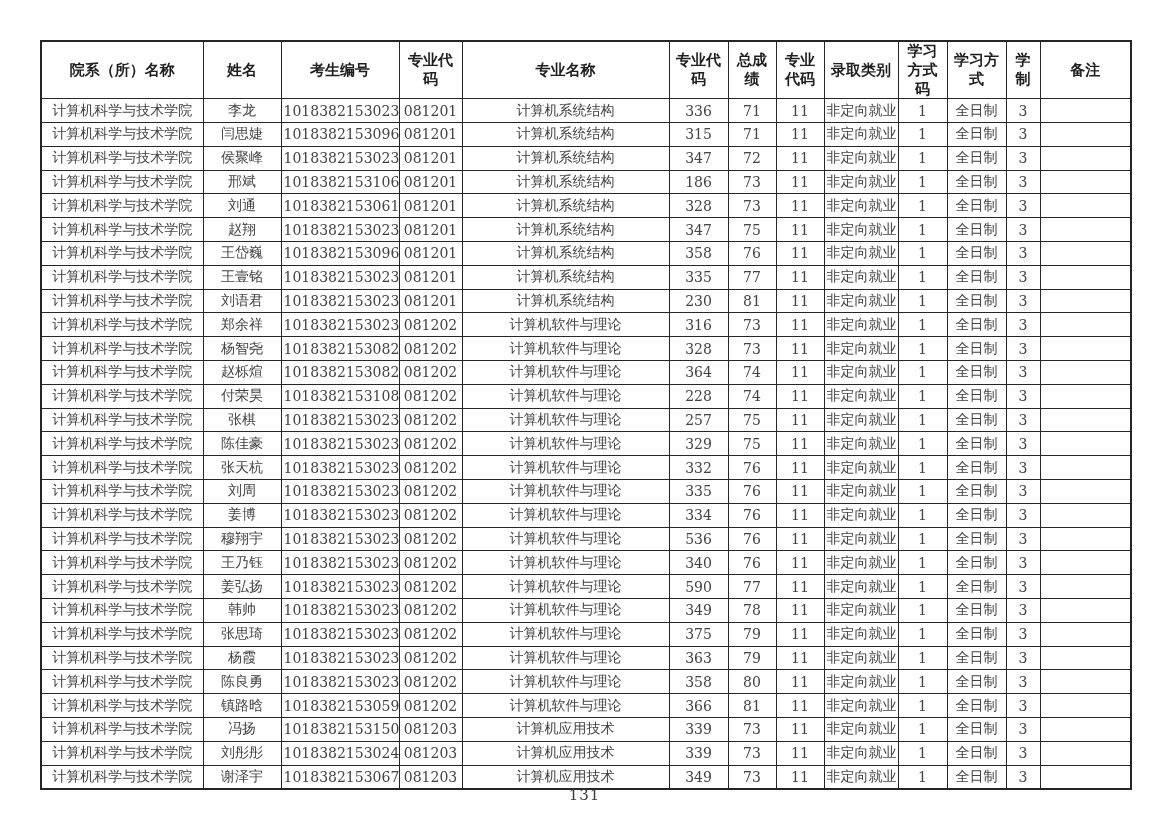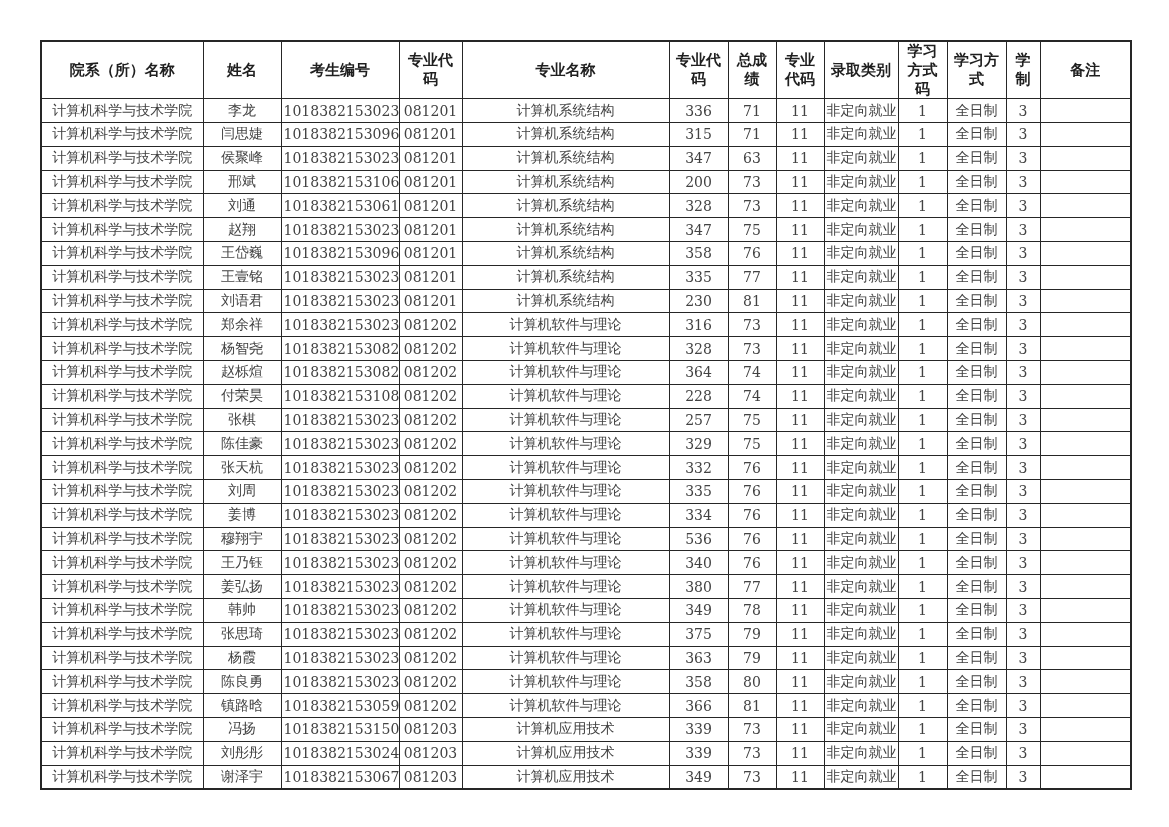--- a/index.html
+++ b/index.html
@@ -124,35 +124,35 @@
           <td>3</td>
           <td></td>
         </tr>
         <tr>
           <td>计算机科学与技术学院</td>
           <td>侯聚峰</td>
           <td>101838215302399</td>
           <td>081201</td>
           <td>计算机系统结构</td>
           <td>347</td>
-          <td>63</td>
+          <td>72</td>
           <td>11</td>
           <td>非定向就业</td>
           <td>1</td>
           <td>全日制</td>
           <td>3</td>
           <td></td>
         </tr>
         <tr>
           <td>计算机科学与技术学院</td>
           <td>邢斌</td>
           <td>101838215310631</td>
           <td>081201</td>
           <td>计算机系统结构</td>
-          <td>200</td>
+          <td>186</td>
           <td>73</td>
           <td>11</td>
           <td>非定向就业</td>
           <td>1</td>
           <td>全日制</td>
           <td>3</td>
           <td></td>
         </tr>
         <tr>
           <td>计算机科学与技术学院</td>
@@ -393,21 +393,21 @@
           <td>全日制</td>
           <td>3</td>
           <td></td>
         </tr>
         <tr>
           <td>计算机科学与技术学院</td>
           <td>姜弘扬</td>
           <td>101838215302394</td>
           <td>081202</td>
           <td>计算机软件与理论</td>
-          <td>380</td>
+          <td>590</td>
           <td>77</td>
           <td>11</td>
           <td>非定向就业</td>
           <td>1</td>
           <td>全日制</td>
           <td>3</td>
           <td></td>
         </tr>
         <tr>
           <td>计算机科学与技术学院</td>
@@ -525,14 +525,15 @@
           <td>11</td>
           <td>非定向就业</td>
           <td>1</td>
           <td>全日制</td>
           <td>3</td>
           <td></td>
         </tr>
       </tbody>
   </table>
 
+  <div class="page-number">131</div>
 
 </div>
 
 </body></html>

